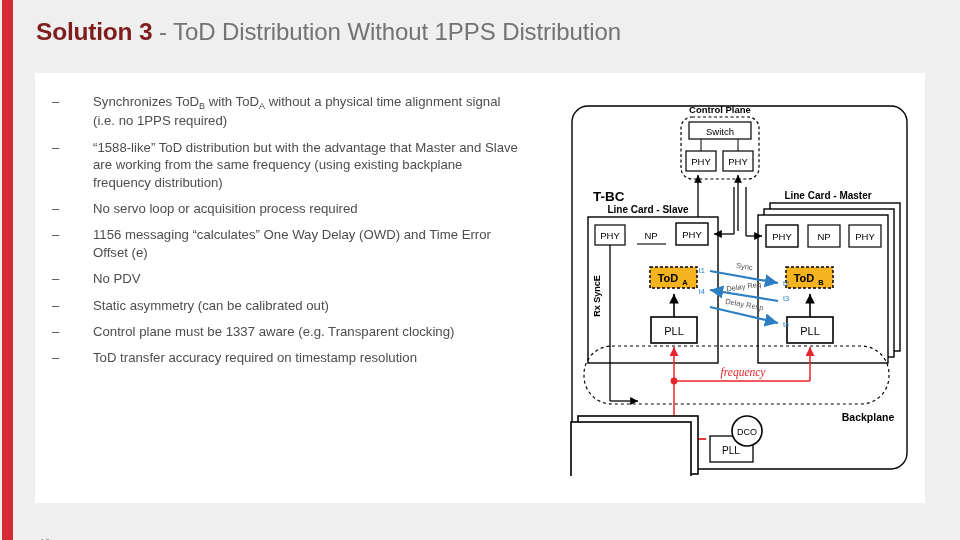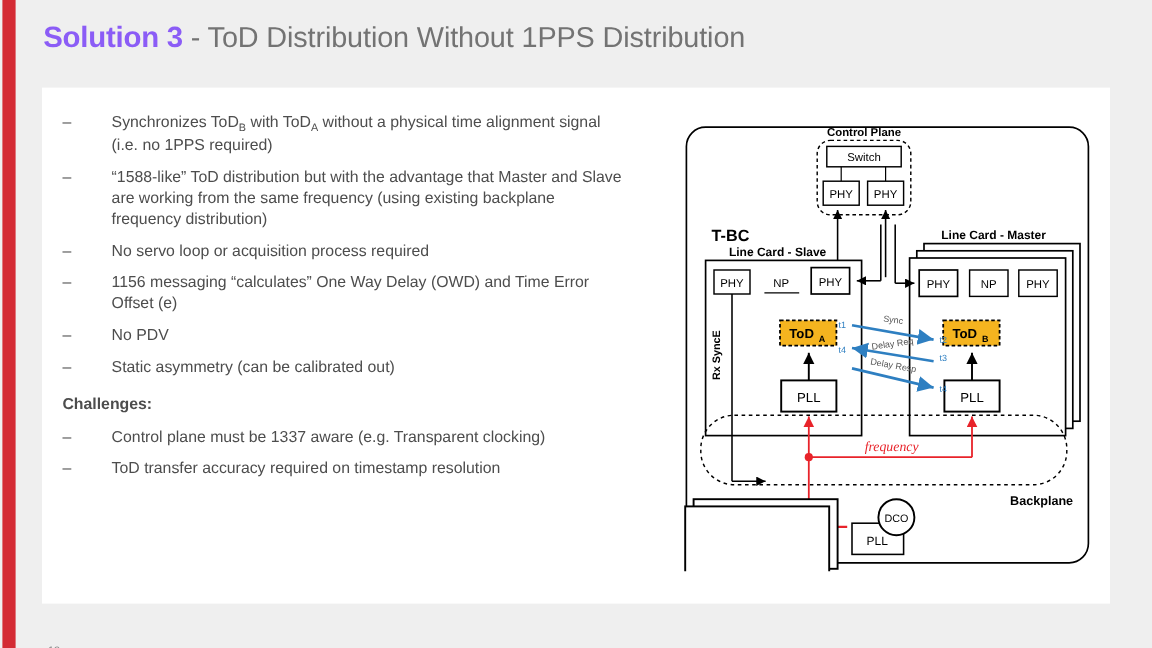--- a/index.html
+++ b/index.html
@@ -23,21 +23,21 @@
   }
   #title-block {
     position: absolute;
     left: 36px; top: 18px;
     width: 880px; height: 42px;
     white-space: nowrap;
   }
   #title-strong {
     font-size: 24.5px;
     font-weight: bold;
-    color: #8b5cf6;
+    color: #7f1d1d;
     letter-spacing: -0.2px;
   }
   #title-rest {
     font-size: 24px;
     font-weight: normal;
     color: #737373;
     letter-spacing: -0.1px;
   }
   #content-panel {
     position: absolute;
@@ -132,21 +132,20 @@
       <div class="bullet">
         <span class="dash">–</span>
         <span class="btext">No PDV</span>
       </div>
 
       <div class="bullet">
         <span class="dash">–</span>
         <span class="btext">Static asymmetry (can be calibrated out)</span>
       </div>
 
-      <div id="challenges-head">Challenges:</div>
 
       <div class="bullet">
         <span class="dash">–</span>
         <span class="btext">Control plane must be 1337 aware (e.g. Transparent clocking)</span>
       </div>
 
       <div class="bullet">
         <span class="dash">–</span>
         <span class="btext">ToD transfer accuracy required on timestamp resolution</span>
       </div>

